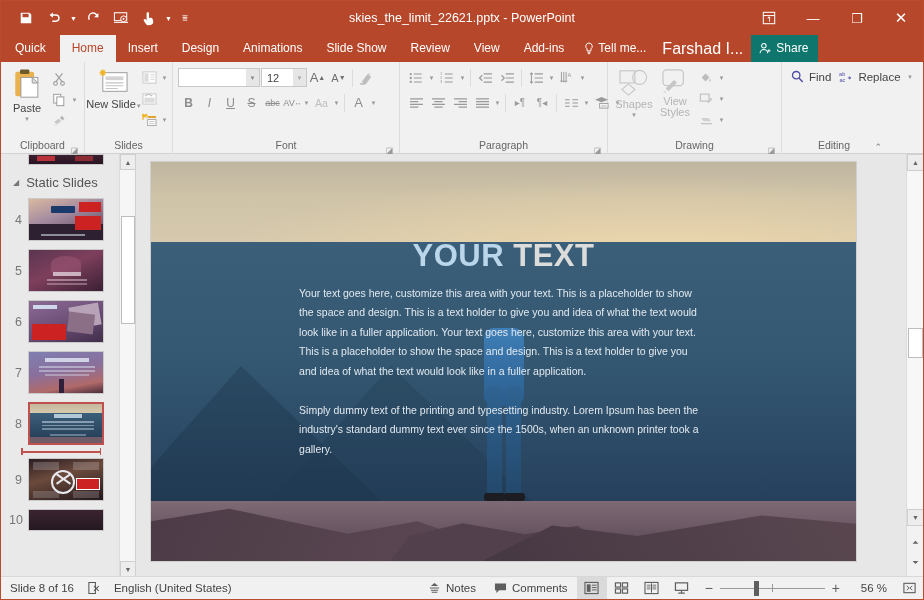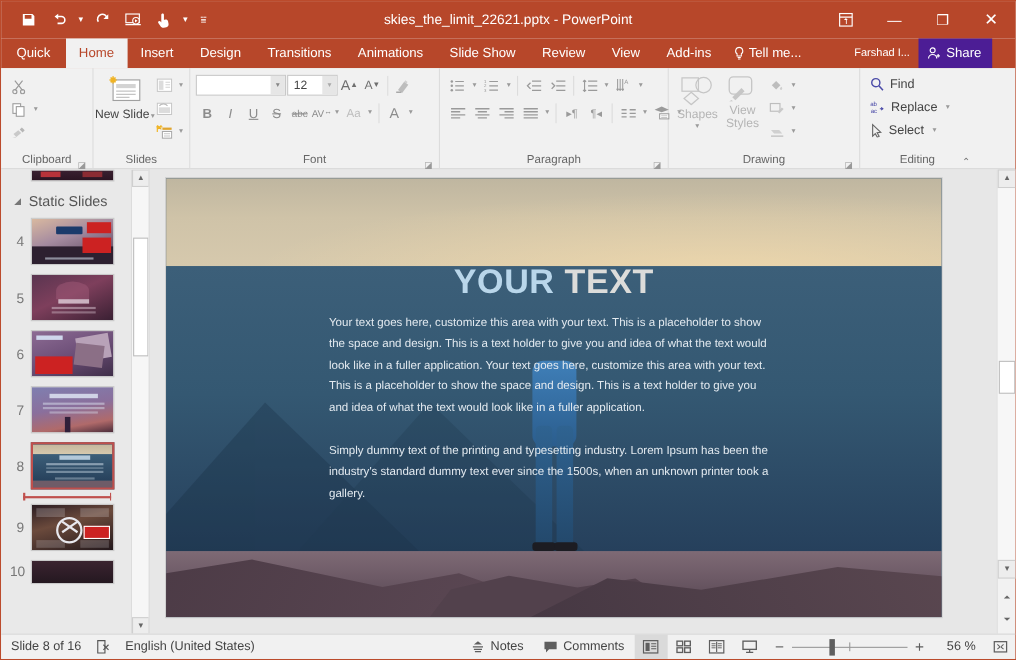--- a/index.html
+++ b/index.html
@@ -27,22 +27,22 @@
   .wbtn { width:44px; height:34px; display:flex; align-items:center; justify-content:center;
           color:#fff; font-size:13px; }
   .wbtn.close { font-size:15px; }
 
   
   .tabbar { position:relative; height:27px; background:#b7472a; display:flex; align-items:flex-end; }
   .tab { height:27px; line-height:27px; padding:0 12px; color:#fff; font-size:12px; white-space:nowrap; }
   .tab.active { background:#f1f1f1; color:#b7472a; }
   .tab.file { padding:0 14px; }
   .tellme { color:#fff; font-size:12px; padding:0 8px; line-height:27px; display:flex; align-items:center; gap:4px;}
-  .acct { color:#fff; font-size:10px; line-height:27px; padding:0 8px;margin-left:32px; }
-  .share { color:#fff; font-size:12px; line-height:27px; padding:0 10px 0 8px; background:#4c1d95;
+  .acct { color:#fff; font-size:16px; line-height:27px; padding:0 8px; }
+  .share { color:#fff; font-size:12px; line-height:27px; padding:0 10px 0 8px; background:#0f766e;
            height:27px; display:flex; align-items:center; gap:4px; }
 
   
   .ribbon { position:relative; height:92px; background:#f1f1f1;
             border-bottom:1px solid #d2d2d2; display:flex; }
   .grp { position:relative; height:92px; display:flex; flex-direction:column;
          border-right:1px solid #dcdcdc; }
   .grp .body { flex:1; display:flex; align-items:flex-start; padding:4px 5px 0 5px; }
   .grp .gname { height:16px; line-height:14px; text-align:center; font-size:10.5px; color:#666;
                 position:relative; }
@@ -229,21 +229,20 @@
       <div class="wbtn">❐</div>
       <div class="wbtn close">✕</div>
     </div>
   </div>
 
   <div class="tabbar">
     <div class="tab file">Quick</div>
     <div class="tab active">Home</div>
     <div class="tab">Insert</div>
     <div class="tab">Design</div>
-    <div class="tab">Transitions</div>
     <div class="tab">Animations</div>
     <div class="tab">Slide Show</div>
     <div class="tab">Review</div>
     <div class="tab">View</div>
     <div class="tab">Add-ins</div>
     <div class="tellme">
       <span>
         <svg width="10" height="13" viewBox="0 0 12 16">
             <path fill="none" stroke="#fff" stroke-width="1.2" d="M6 1.3a4 4 0 00-2.4 7.2V11h4.8V8.5A4 4 0 006 1.3z"></path>
             <path d="M4.2 12.6h3.6M4.6 14.3h2.8" stroke="#fff" stroke-width="1.2"></path>
@@ -261,20 +260,30 @@
           </svg>
       </span>
       <span>Share</span>
     </div>
   </div>
 
   <div class="ribbon">
 
     <div class="grp" style="width:84px">
       <div class="body">
+        <div class="bigbtn">
+          <svg width="31" height="32" viewBox="0 0 32 34">
+            <rect x="3" y="4" width="20" height="26" rx="2" fill="#eab24f"></rect>
+            <rect x="8" y="1.5" width="10" height="5" rx="1.5" fill="#6f5a2a"></rect>
+            <rect x="9" y="10" width="18" height="21" fill="#fff" stroke="#9a9a9a" stroke-width="1"></rect>
+            <path d="M21 10l6 6h-6z" fill="#dcdcdc" stroke="#9a9a9a" stroke-width="1"></path>
+          </svg>
+          <div class="lbl">Paste</div>
+          <div class="tri" style="height:9px">▼</div>
+        </div>
         <div class="smcol" style="padding-top:2px">
           <div class="smrow">
             <div class="sm">
               <svg width="14" height="14" viewBox="0 0 16 16">
                   <path d="M4 1.5l8 10M12 1.5l-8 10" stroke="#9a9a9a" stroke-width="1.2" fill="none"></path>
                   <circle cx="4" cy="13" r="2.1" fill="none" stroke="#9a9a9a" stroke-width="1.2"></circle>
                   <circle cx="12" cy="13" r="2.1" fill="none" stroke="#9a9a9a" stroke-width="1.2"></circle>
                 </svg>
             </div>
           </div>
@@ -551,21 +560,21 @@
           </div>
         </div>
       </div>
       <div class="gname">
         <span>Drawing</span>
         <span class="dlg">◪</span>
       </div>
     </div>
 
     <div class="grp" style="width:104px;border-right:none">
-      <div class="body" style="flex-direction:column;padding-top:4px">
+      <div class="body" style="flex-direction:row;padding-top:4px">
         <div class="edititem">
           <span>
             <svg width="13" height="13" viewBox="0 0 14 14">
                 <circle cx="5.6" cy="5.6" r="4" fill="none" stroke="#4b4ba8" stroke-width="1.4"></circle>
                 <path d="M8.6 8.6l4 4.4" stroke="#4b4ba8" stroke-width="1.5"></path>
               </svg>
           </span>
           <span>Find</span>
         </div>
         <div class="edititem">

